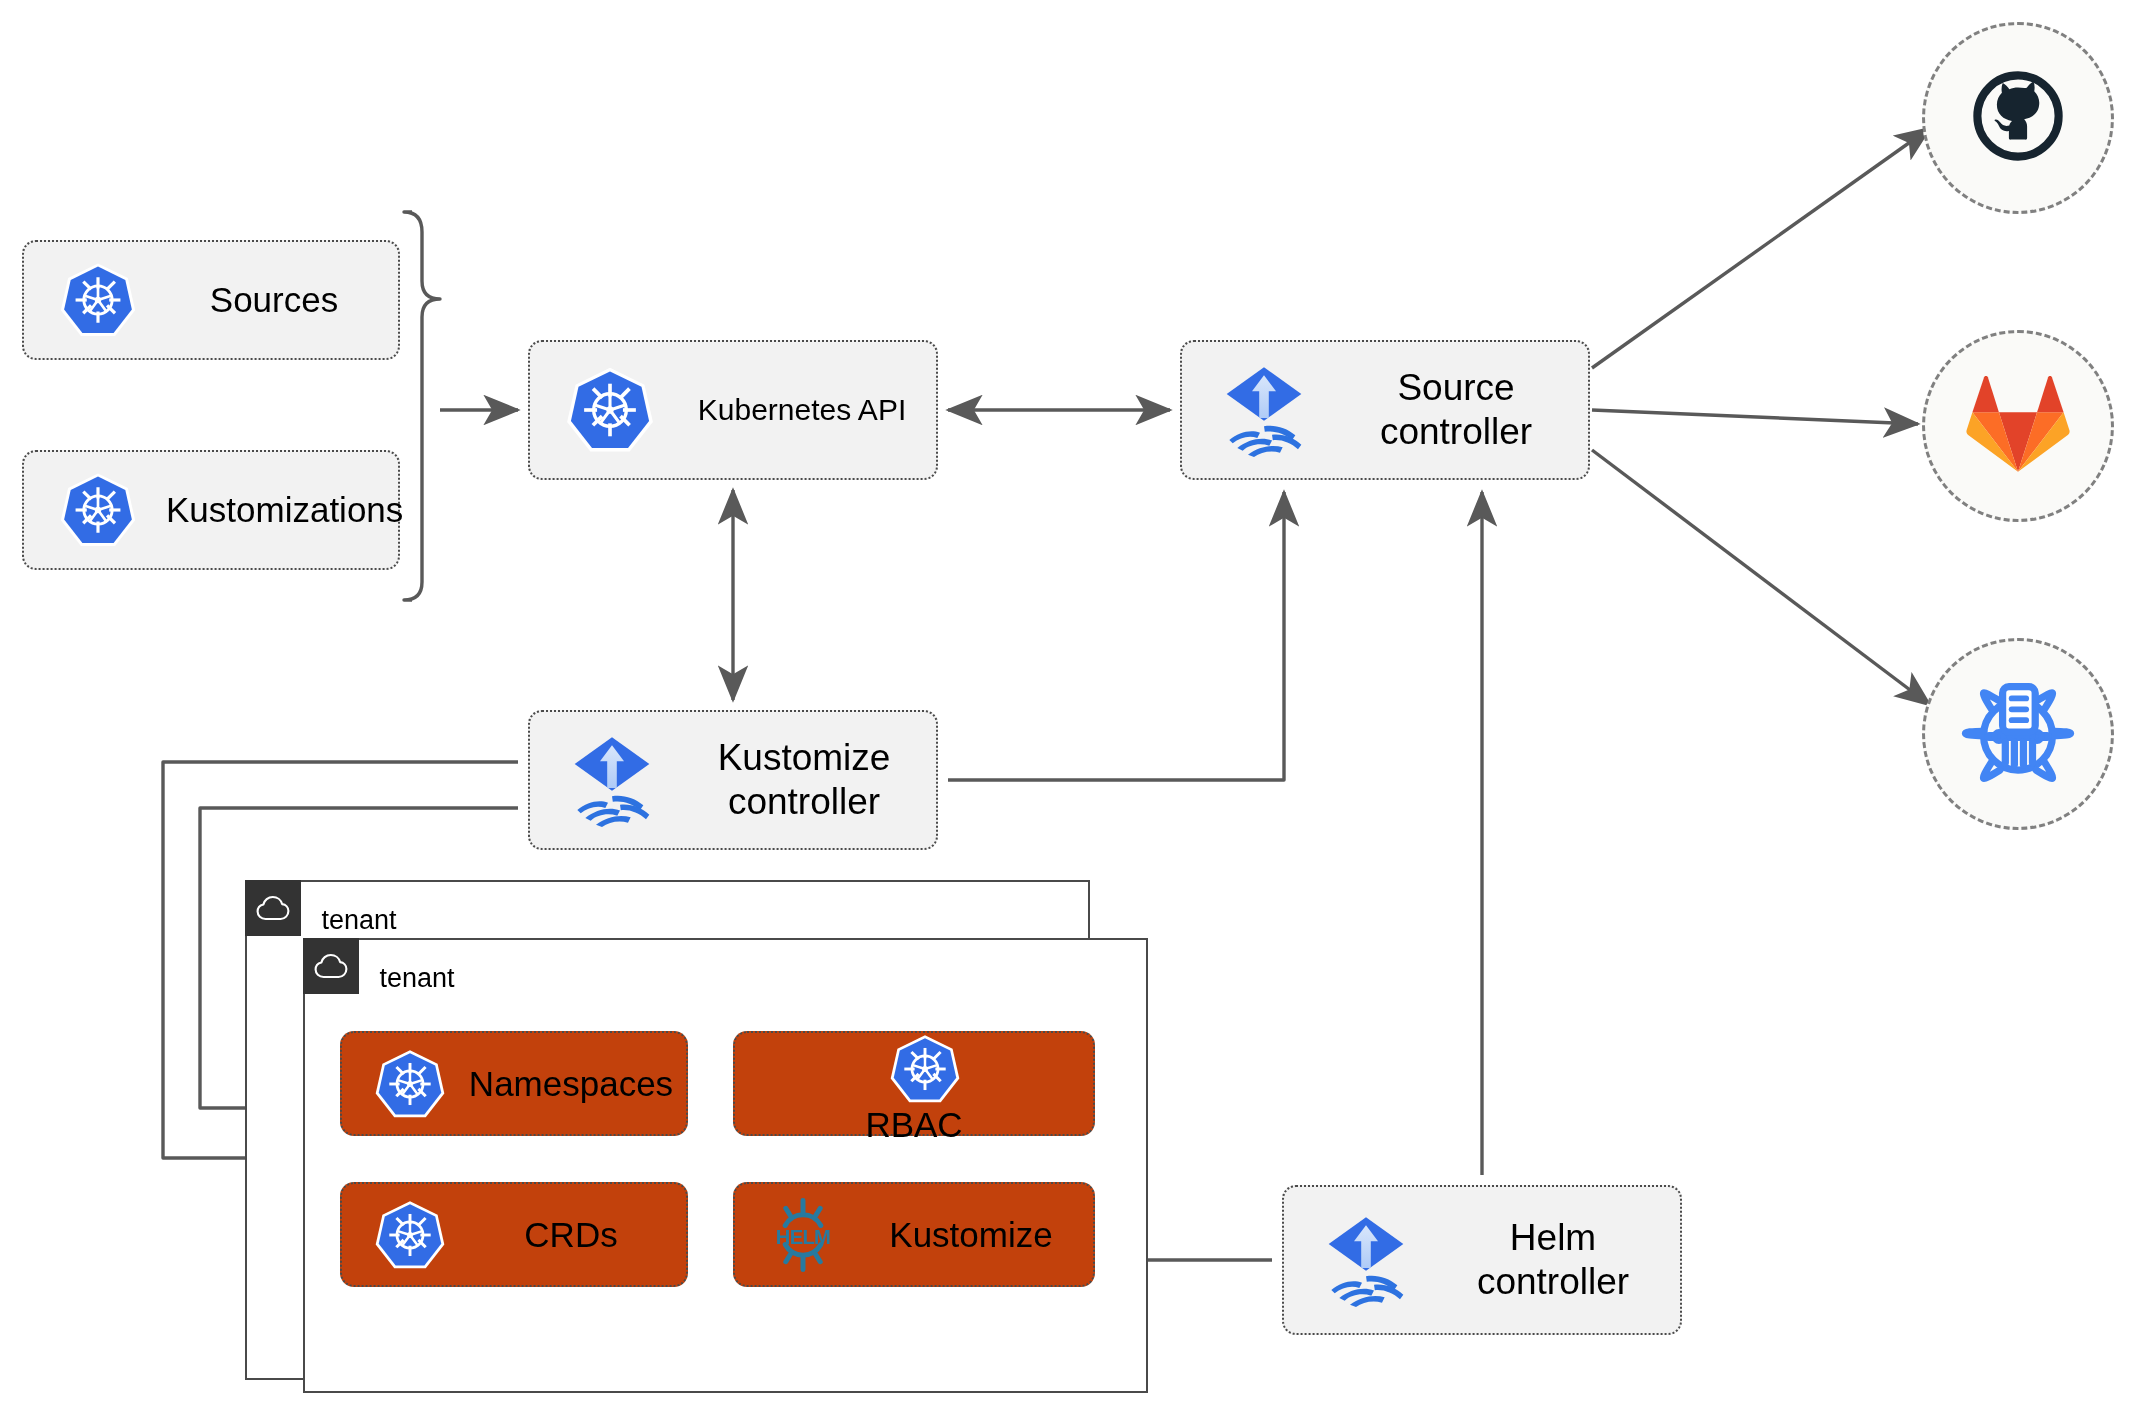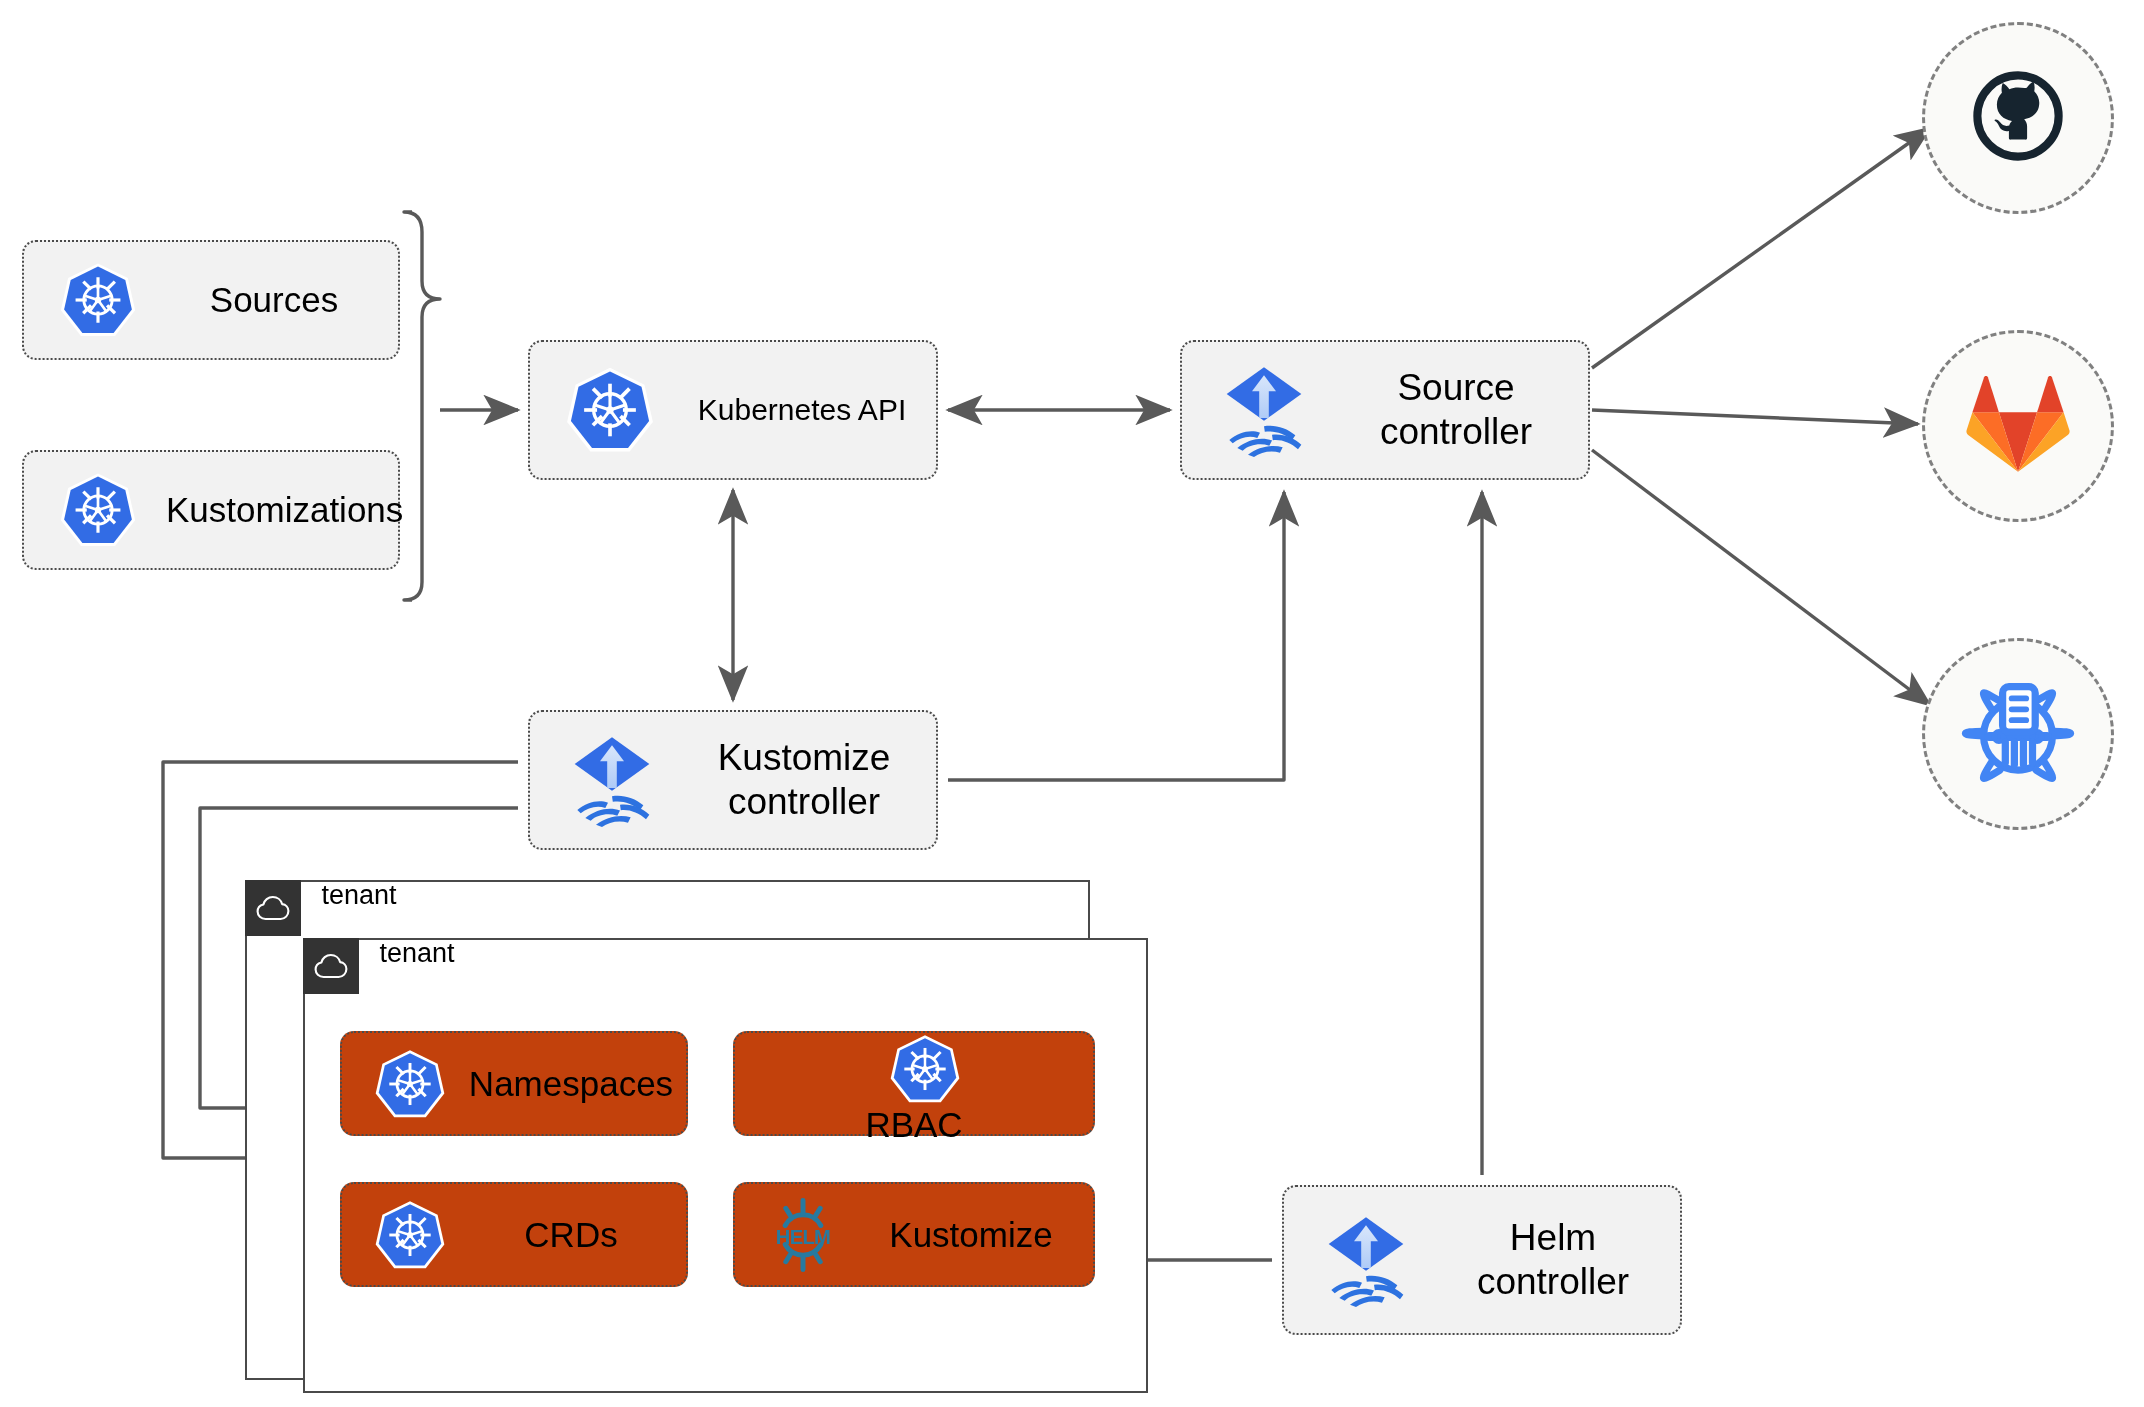--- a/index.html
+++ b/index.html
@@ -68,21 +68,21 @@
     background:#ffffff;
     border:2.5px solid #4a4a4a;
   }
   .tenant-back { left:245px; top:880px;  width:845px; height:500px; z-index:2; }
   .tenant-front{ left:303px; top:938px;  width:845px; height:455px; z-index:3; }
   .tenant-hdr{
     position:absolute;
     left:-2.5px; top:-2.5px;
     height:56px;
     display:flex;
-    align-items:flex-start;
+    align-items:flex-end;
   }
   .tenant-hdr .cloudbox{
     width:56px;height:56px;
     background:#333333;
     display:flex;align-items:center;justify-content:center;
     flex:0 0 auto;
   }
   .tenant-hdr .tname{
     font-size:27px;
     color:#000;

